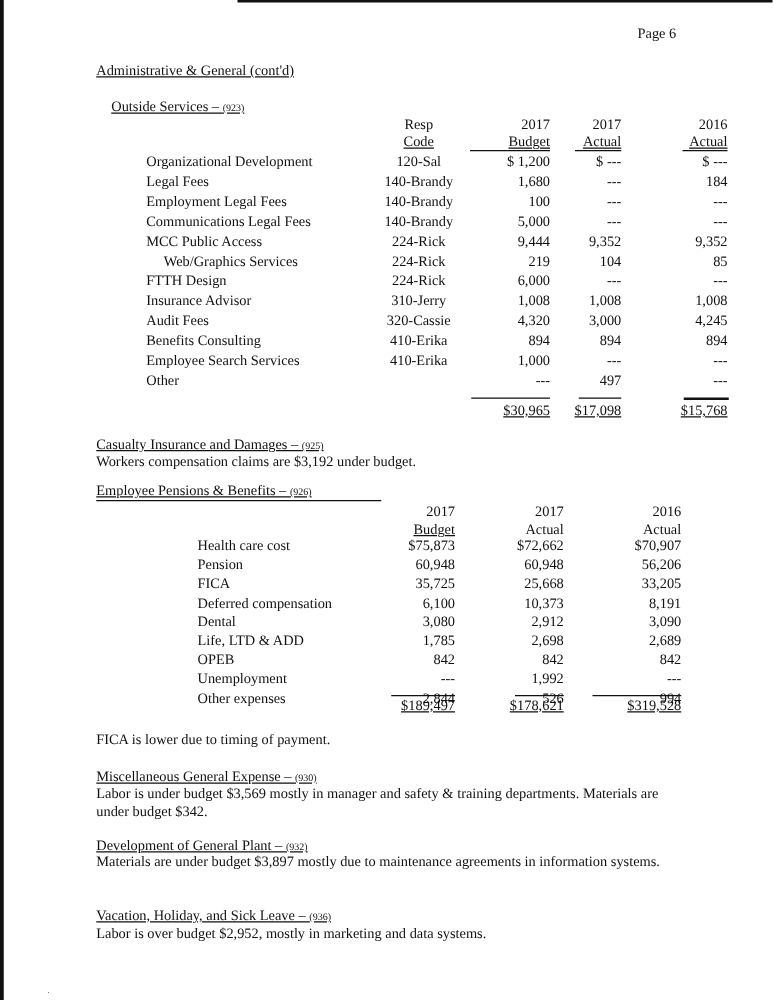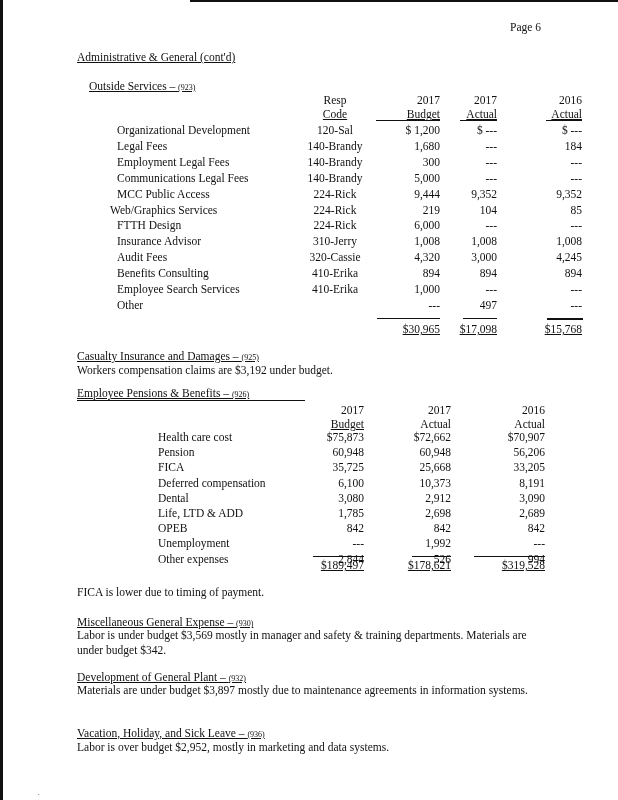--- a/index.html
+++ b/index.html
@@ -44,34 +44,34 @@
     <div class="abs r" style="left: 360px; top: 123px; width: 80px;">$  1,200</div>
     <div class="abs r" style="left: 440px; top: 123px; width: 57px;">$   ---</div>
     <div class="abs r" style="left: 520px; top: 123px; width: 62px;">$   ---</div>
     <div class="abs " style="left: 117px; top: 138.9px;">Legal Fees</div>
     <div class="abs c" style="left: 300px; top: 138.9px; width: 70px;">140-Brandy</div>
     <div class="abs r" style="left: 360px; top: 138.9px; width: 80px;">1,680</div>
     <div class="abs r" style="left: 440px; top: 138.9px; width: 57px;">---</div>
     <div class="abs r" style="left: 520px; top: 138.9px; width: 62px;">184</div>
     <div class="abs " style="left: 117px; top: 154.8px;">Employment Legal Fees</div>
     <div class="abs c" style="left: 300px; top: 154.8px; width: 70px;">140-Brandy</div>
-    <div class="abs r" style="left: 360px; top: 154.8px; width: 80px;">300</div>
+    <div class="abs r" style="left: 360px; top: 154.8px; width: 80px;">100</div>
     <div class="abs r" style="left: 440px; top: 154.8px; width: 57px;">---</div>
     <div class="abs r" style="left: 520px; top: 154.8px; width: 62px;">---</div>
     <div class="abs " style="left: 117px; top: 170.7px;">Communications Legal Fees</div>
     <div class="abs c" style="left: 300px; top: 170.7px; width: 70px;">140-Brandy</div>
     <div class="abs r" style="left: 360px; top: 170.7px; width: 80px;">5,000</div>
     <div class="abs r" style="left: 440px; top: 170.7px; width: 57px;">---</div>
     <div class="abs r" style="left: 520px; top: 170.7px; width: 62px;">---</div>
     <div class="abs " style="left: 117px; top: 186.6px;">MCC Public Access</div>
     <div class="abs c" style="left: 300px; top: 186.6px; width: 70px;">224-Rick</div>
     <div class="abs r" style="left: 360px; top: 186.6px; width: 80px;">9,444</div>
     <div class="abs r" style="left: 440px; top: 186.6px; width: 57px;">9,352</div>
     <div class="abs r" style="left: 520px; top: 186.6px; width: 62px;">9,352</div>
-    <div class="abs " style="left: 110px; top: 202.5px;">Web/Graphics Services</div>
+    <div class="abs " style="left: 131px; top: 202.5px;">Web/Graphics Services</div>
     <div class="abs c" style="left: 300px; top: 202.5px; width: 70px;">224-Rick</div>
     <div class="abs r" style="left: 360px; top: 202.5px; width: 80px;">219</div>
     <div class="abs r" style="left: 440px; top: 202.5px; width: 57px;">104</div>
     <div class="abs r" style="left: 520px; top: 202.5px; width: 62px;">85</div>
     <div class="abs " style="left: 117px; top: 218.4px;">FTTH Design</div>
     <div class="abs c" style="left: 300px; top: 218.4px; width: 70px;">224-Rick</div>
     <div class="abs r" style="left: 360px; top: 218.4px; width: 80px;">6,000</div>
     <div class="abs r" style="left: 440px; top: 218.4px; width: 57px;">---</div>
     <div class="abs r" style="left: 520px; top: 218.4px; width: 62px;">---</div>
     <div class="abs " style="left: 117px; top: 234.3px;">Insurance Advisor</div>

